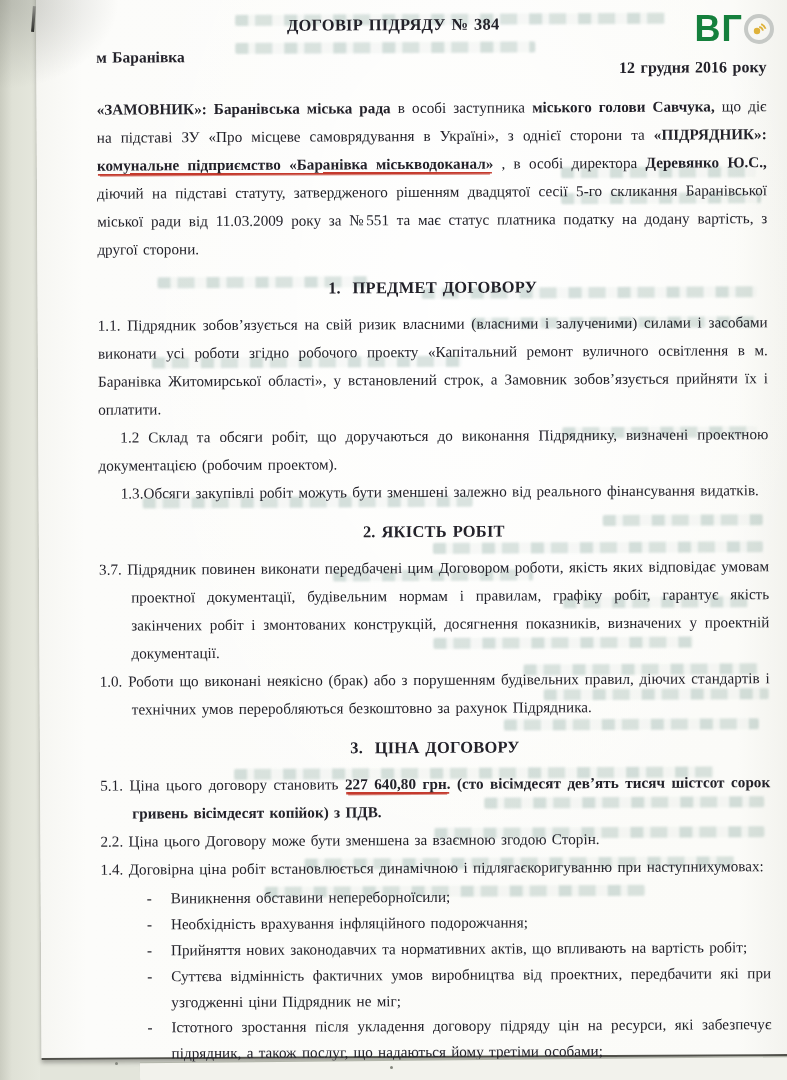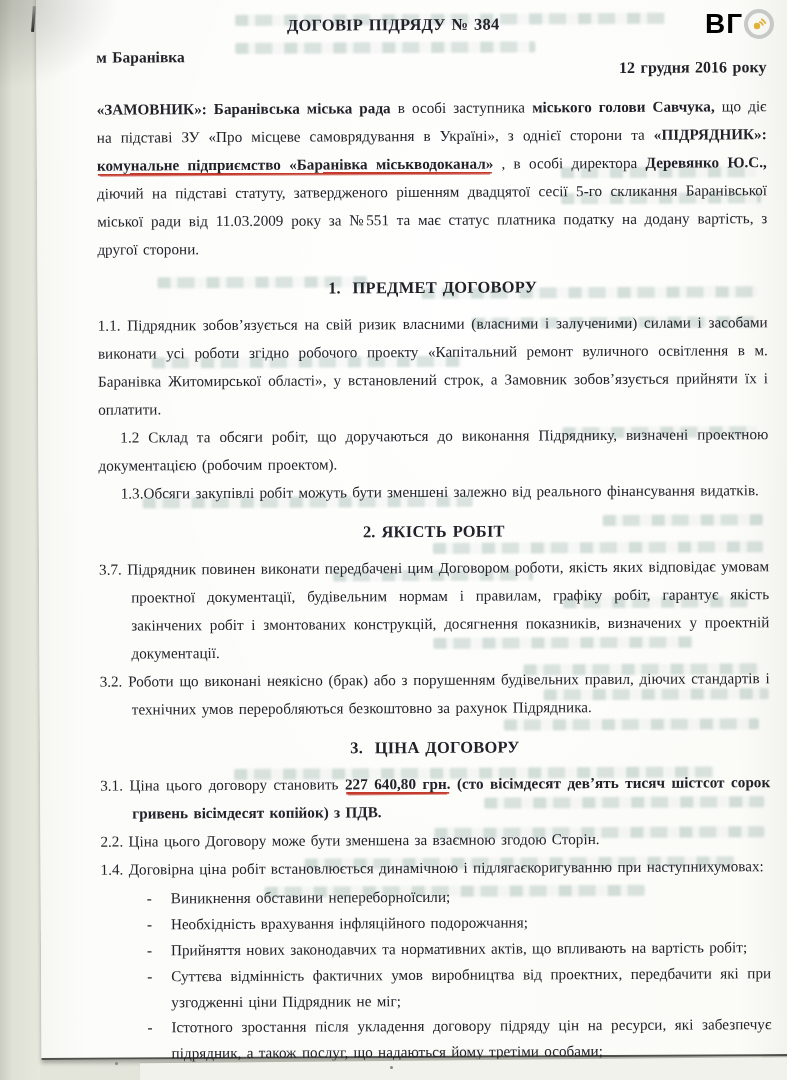--- a/index.html
+++ b/index.html
@@ -81,21 +81,21 @@
   .bullets{margin:2px 0 0 46px;}
   .bullet{display:flex;line-height:1.7;}
   .bullet .dash{width:24px;flex:none;text-align:left;}
   .bullet .btext{flex:1;text-align:justify;}
 
   
   .watermark{
     position:absolute;top:8px;right:12px;z-index:2;
     display:flex;align-items:center;
     font-family:"Liberation Sans","DejaVu Sans",sans-serif;
-    font-weight:700;font-size:28px;letter-spacing:1px;color:#000000;
+    font-weight:700;font-size:36px;letter-spacing:1px;color:#15803d;
     user-select:none;
   }
   .wm-o{
     display:inline-flex;align-items:center;justify-content:center;
     width:22px;height:22px;border:4px solid #c6c9c6;border-radius:50%;
     margin:0 1px;
   }
 </style>
 </head>
 <body>
@@ -152,24 +152,24 @@
 
       <p class="para intro"><span class="bold">«ЗАМОВНИК»: Баранівська міська рада </span><span>в особі заступника </span><span class="bold">міського голови Савчука, </span><span>що діє на підставі  ЗУ «Про місцеве самоврядування в Україні», з однієї сторони та </span><span class="bold">«ПІДРЯДНИК»: </span><span class="redline">комунальне підприємство «Баранівка міськводоканал»</span><span> , в особі директора </span><span class="bold">Деревянко Ю.С., </span><span>діючий на підставі статуту, затвердженого рішенням двадцятої сесії 5-го скликання Баранівської міської ради від 11.03.2009 року за №551 та має статус платника податку на додану вартість, з другої сторони.</span></p>
 
       <div class="sec-head">1.  ПРЕДМЕТ ДОГОВОРУ</div>
       <p class="para">1.1. Підрядник зобов’язується на свій ризик власними (власними і залученими) силами і засобами виконати усі роботи згідно робочого проекту «Капітальний ремонт вуличного освітлення в м. Баранівка Житомирської області», у встановлений строк, а Замовник зобов’язується прийняти їх і оплатити.</p>
       <p class="para ind1">1.2 Склад та обсяги робіт, що доручаються до виконання Підряднику, визначені проектною документацією (робочим проектом).</p>
       <p class="para ind1">1.3.Обсяги закупівлі робіт можуть бути зменшені залежно від реального фінансування видатків.</p>
 
       <div class="sec-head">2. ЯКІСТЬ РОБІТ</div>
       <p class="hang"><span>3.7.</span> <span>Підрядник повинен виконати передбачені цим Договором роботи, якість яких відповідає умовам проектної документації, будівельним нормам і правилам, графіку робіт, гарантує якість закінчених робіт і змонтованих конструкцій, досягнення показників, визначених у проектній документації.</span></p>
-      <p class="hang"><span>3.2.</span> <span>Роботи що виконані неякісно (брак) або з порушенням будівельних правил, діючих стандартів і технічних умов переробляються безкоштовно за рахунок Підрядника.</span></p>
+      <p class="hang"><span>1.0.</span> <span>Роботи що виконані неякісно (брак) або з порушенням будівельних правил, діючих стандартів і технічних умов переробляються безкоштовно за рахунок Підрядника.</span></p>
 
       <div class="sec-head">3.  ЦІНА ДОГОВОРУ</div>
-      <p class="hang"><span>3.1.</span> <span>Ціна цього договору становить </span><span class="redline">227 640,80 грн.</span><span class="bold">  (сто вісімдесят дев’ять тисяч шістсот сорок гривень вісімдесят копійок) з ПДВ.</span></p>
+      <p class="hang"><span>5.1.</span> <span>Ціна цього договору становить </span><span class="redline">227 640,80 грн.</span><span class="bold">  (сто вісімдесят дев’ять тисяч шістсот сорок гривень вісімдесят копійок) з ПДВ.</span></p>
       <p class="hang"><span>2.2.</span> <span>Ціна цього Договору може бути зменшена за взаємною згодою Сторін.</span></p>
       <p class="hang"><span>1.4.</span> <span>Договірна ціна робіт встановлюється динамічною і підлягаєкоригуванню при наступнихумовах:</span></p>
 
       <div class="bullets">
         <div class="bullet">
             <span class="dash">-</span>
             <span class="btext">Виникнення обставини непереборноїсили;</span>
           </div>
         <div class="bullet">
             <span class="dash">-</span>

